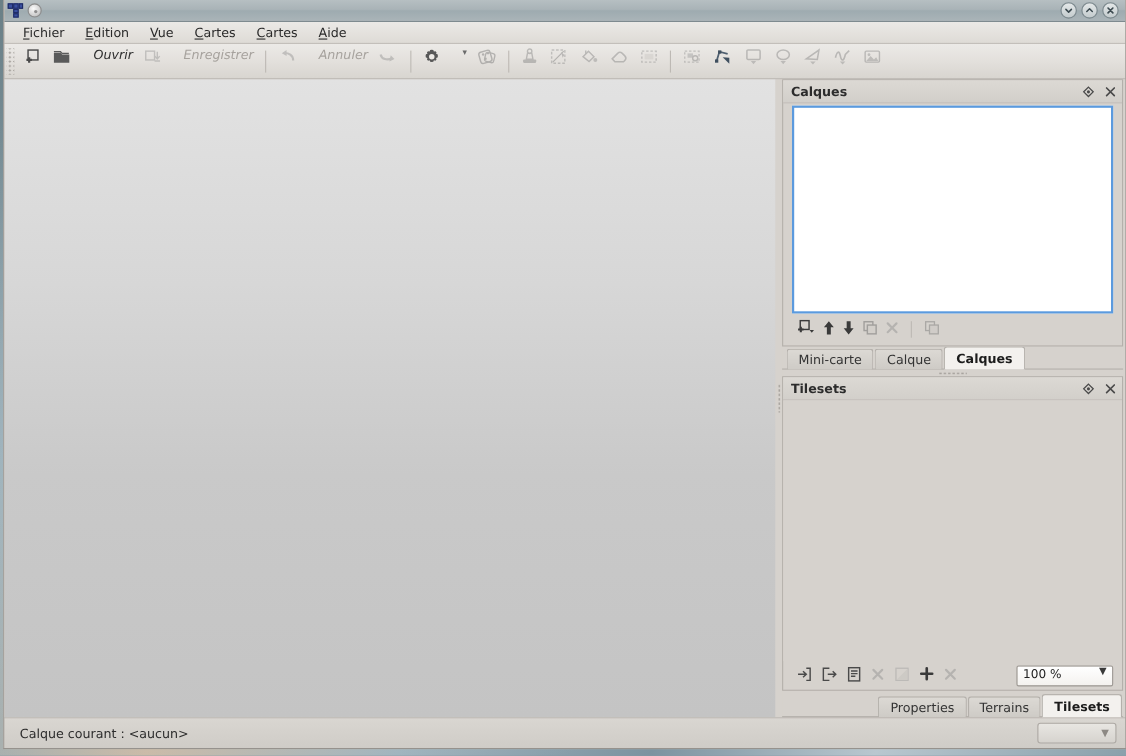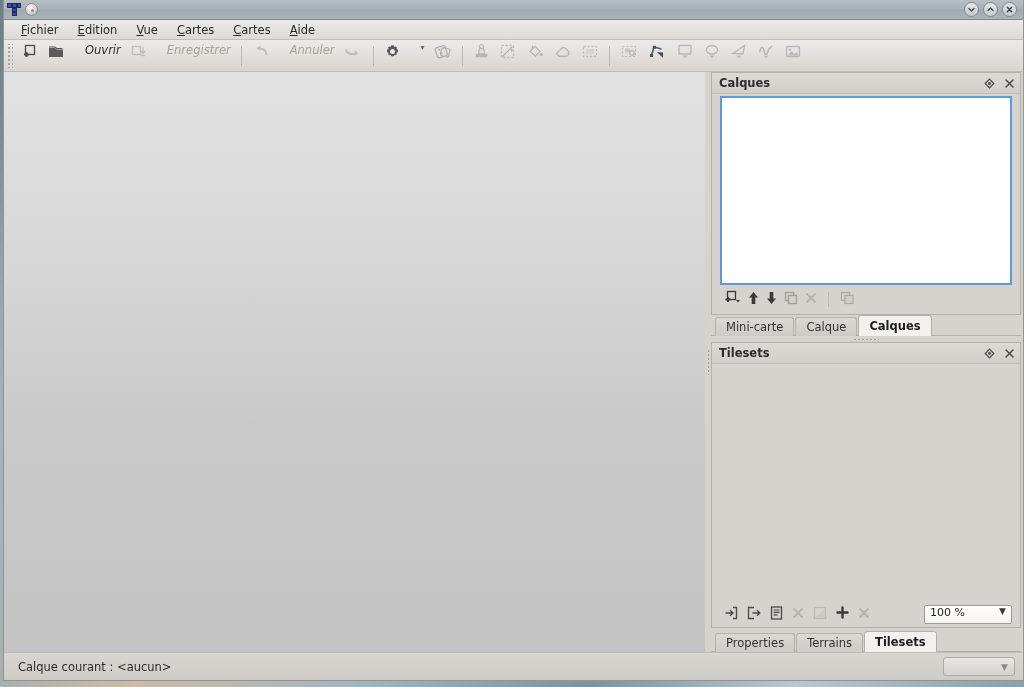--- a/index.html
+++ b/index.html
@@ -180,21 +180,21 @@
     height:18px;display:flex;align-items:center;padding:0 10px;
     font-size:11.5px;color:#333;
     background:linear-gradient(180deg,#dcd9d4,#cecbc6);
     border:1px solid #b4b0ab;border-bottom:none;
     border-radius:3px 3px 0 0;margin-right:1px;position:relative;
   }
   .tab.active{
     height:20px;background:#f3f1ee;color:#1c1c1c;font-weight:bold;
     border-color:#b4b0ab;z-index:2;
   }
-  .tabstrip.bottom-tabs{margin-top:3px;}
+  .tabstrip.bottom-tabs{margin-top:3px;justify-content:flex-end;}
 
   
   .tileset-body{flex:1;min-height:0;background:#d6d2cd;}
   .tileset-tools{
     height:26px;min-height:26px;display:flex;align-items:center;gap:9px;
     padding:0 8px 0 12px;
   }
   .zoom-combo{
     margin-left:auto;width:88px;height:19px;
     background:linear-gradient(180deg,#ffffff,#f4f2ef);

